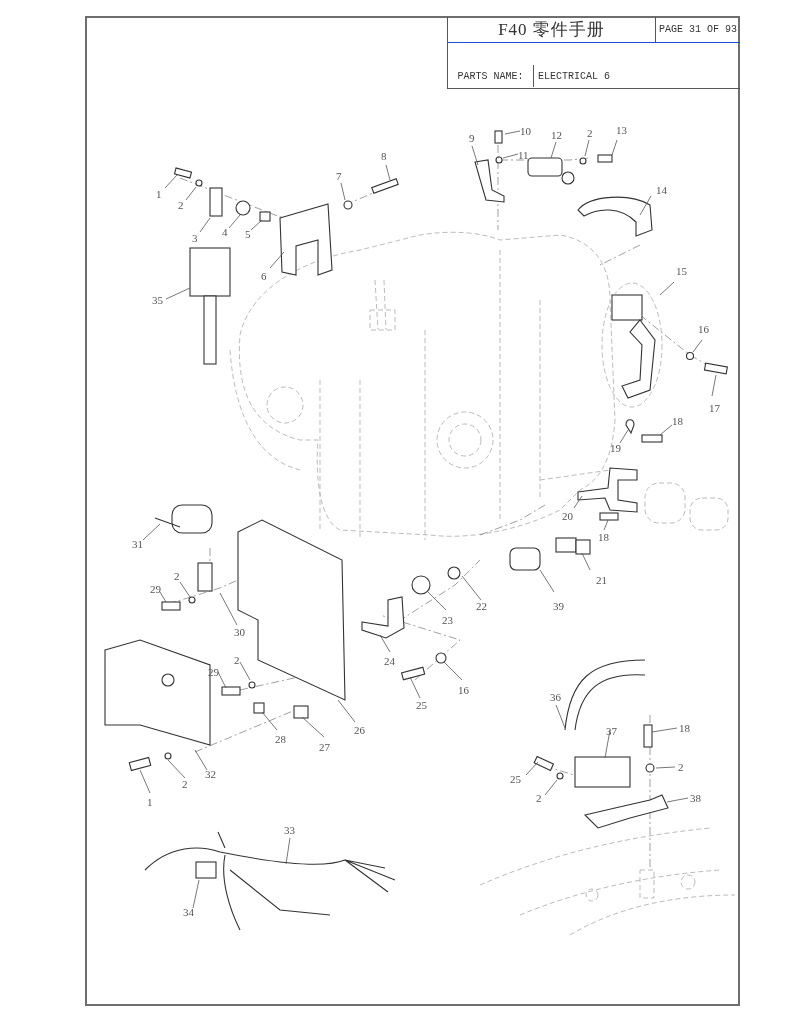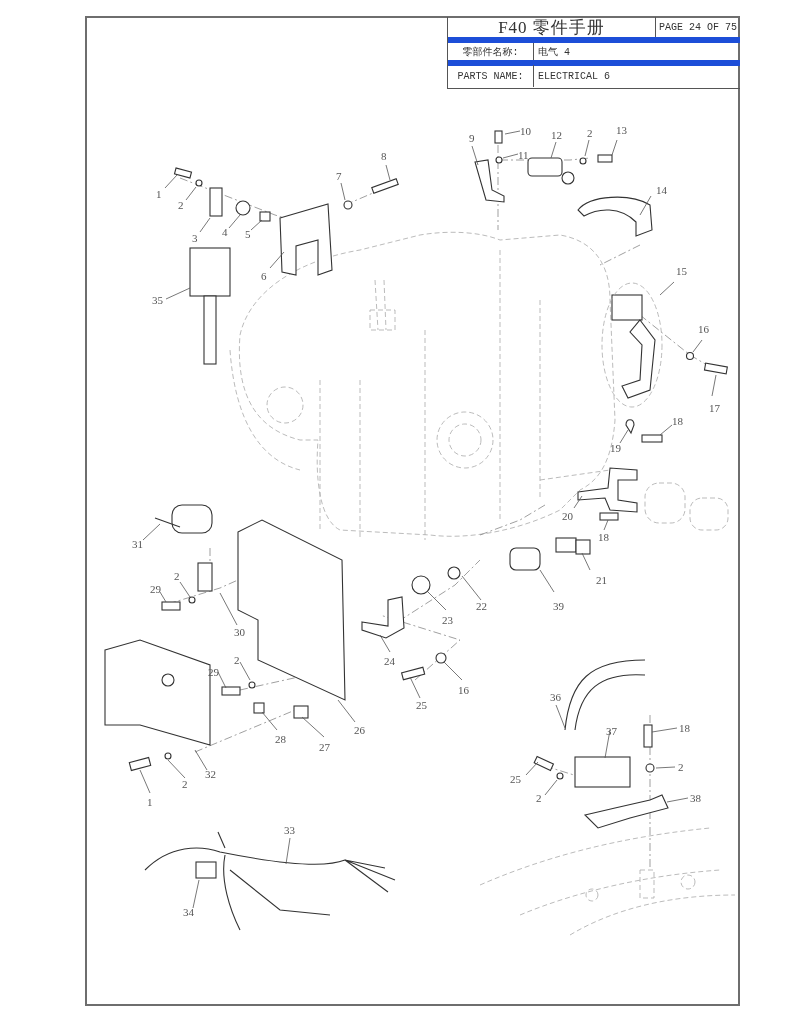--- a/index.html
+++ b/index.html
@@ -2,21 +2,21 @@
 <html><head>
 <meta charset="utf-8">
 <style>
   html, body { margin:0; padding:0; background:#ffffff; }
   body { width:791px; height:1024px; position:relative; overflow:hidden;
          font-family:"Liberation Serif", "DejaVu Serif", serif; color:#333; }
   .frame { position:absolute; left:85px; top:16px; width:655px; height:990px;
            border:2px solid #6e6e6e; box-sizing:border-box; }
   .title-block { position:absolute; left:447px; top:17px; width:293px; height:72px;
                  border-left:1.5px solid #555; border-bottom:1.5px solid #555; box-sizing:border-box; }
-  .tb-row { position:absolute; left:0; right:0; border-bottom:6px solid #1d4ed8; box-sizing:border-box; }
+  .tb-row { position:absolute; left:0; right:0; border-bottom:1px solid #1d4ed8; box-sizing:border-box; }
   .tb-row.r1 { top:0; height:26px; }
   .tb-row.r2 { top:26px; height:23px; }
   .tb-row.r3 { top:48px; height:22px; border-bottom:none; }
   .tb-cell { position:absolute; top:0; bottom:0; display:flex; align-items:center;
              box-sizing:border-box; white-space:nowrap; }
   .tb-title { left:0; width:208px; justify-content:center; font-size:17px; letter-spacing:1px;
               font-family:"Liberation Serif", "DejaVu Serif", serif; border-right:1px solid #555; }
   .tb-page { left:208px; right:0; justify-content:center; font-size:10px;
              font-family:"Liberation Mono", "DejaVu Sans Mono", monospace; }
   .tb-label { left:0; width:86px; justify-content:center; font-size:10px; border-right:1px solid #555;
@@ -31,25 +31,21 @@
   svg .dash { stroke:#777; stroke-width:0.7; fill:none; stroke-dasharray:8 3 2 3; }
 </style>
 </head>
 <body>
 
 <div class="frame"></div>
 
 <div class="title-block">
   <div class="tb-row r1">
     <div class="tb-cell tb-title">F40 零件手册</div>
-    <div class="tb-cell tb-page">PAGE 24 OF 75</div>
-  </div>
-  <div class="tb-row r2">
-    <div class="tb-cell tb-label">零部件名称:</div>
-    <div class="tb-cell tb-value">电气 4</div>
+    <div class="tb-cell tb-page">PAGE 31 OF 93</div>
   </div>
   <div class="tb-row r3">
     <div class="tb-cell tb-label">PARTS NAME:</div>
     <div class="tb-cell tb-value">ELECTRICAL 6</div>
   </div>
 </div>
 
 <svg class="diagram" viewBox="0 0 791 1024">
 
   <g>

